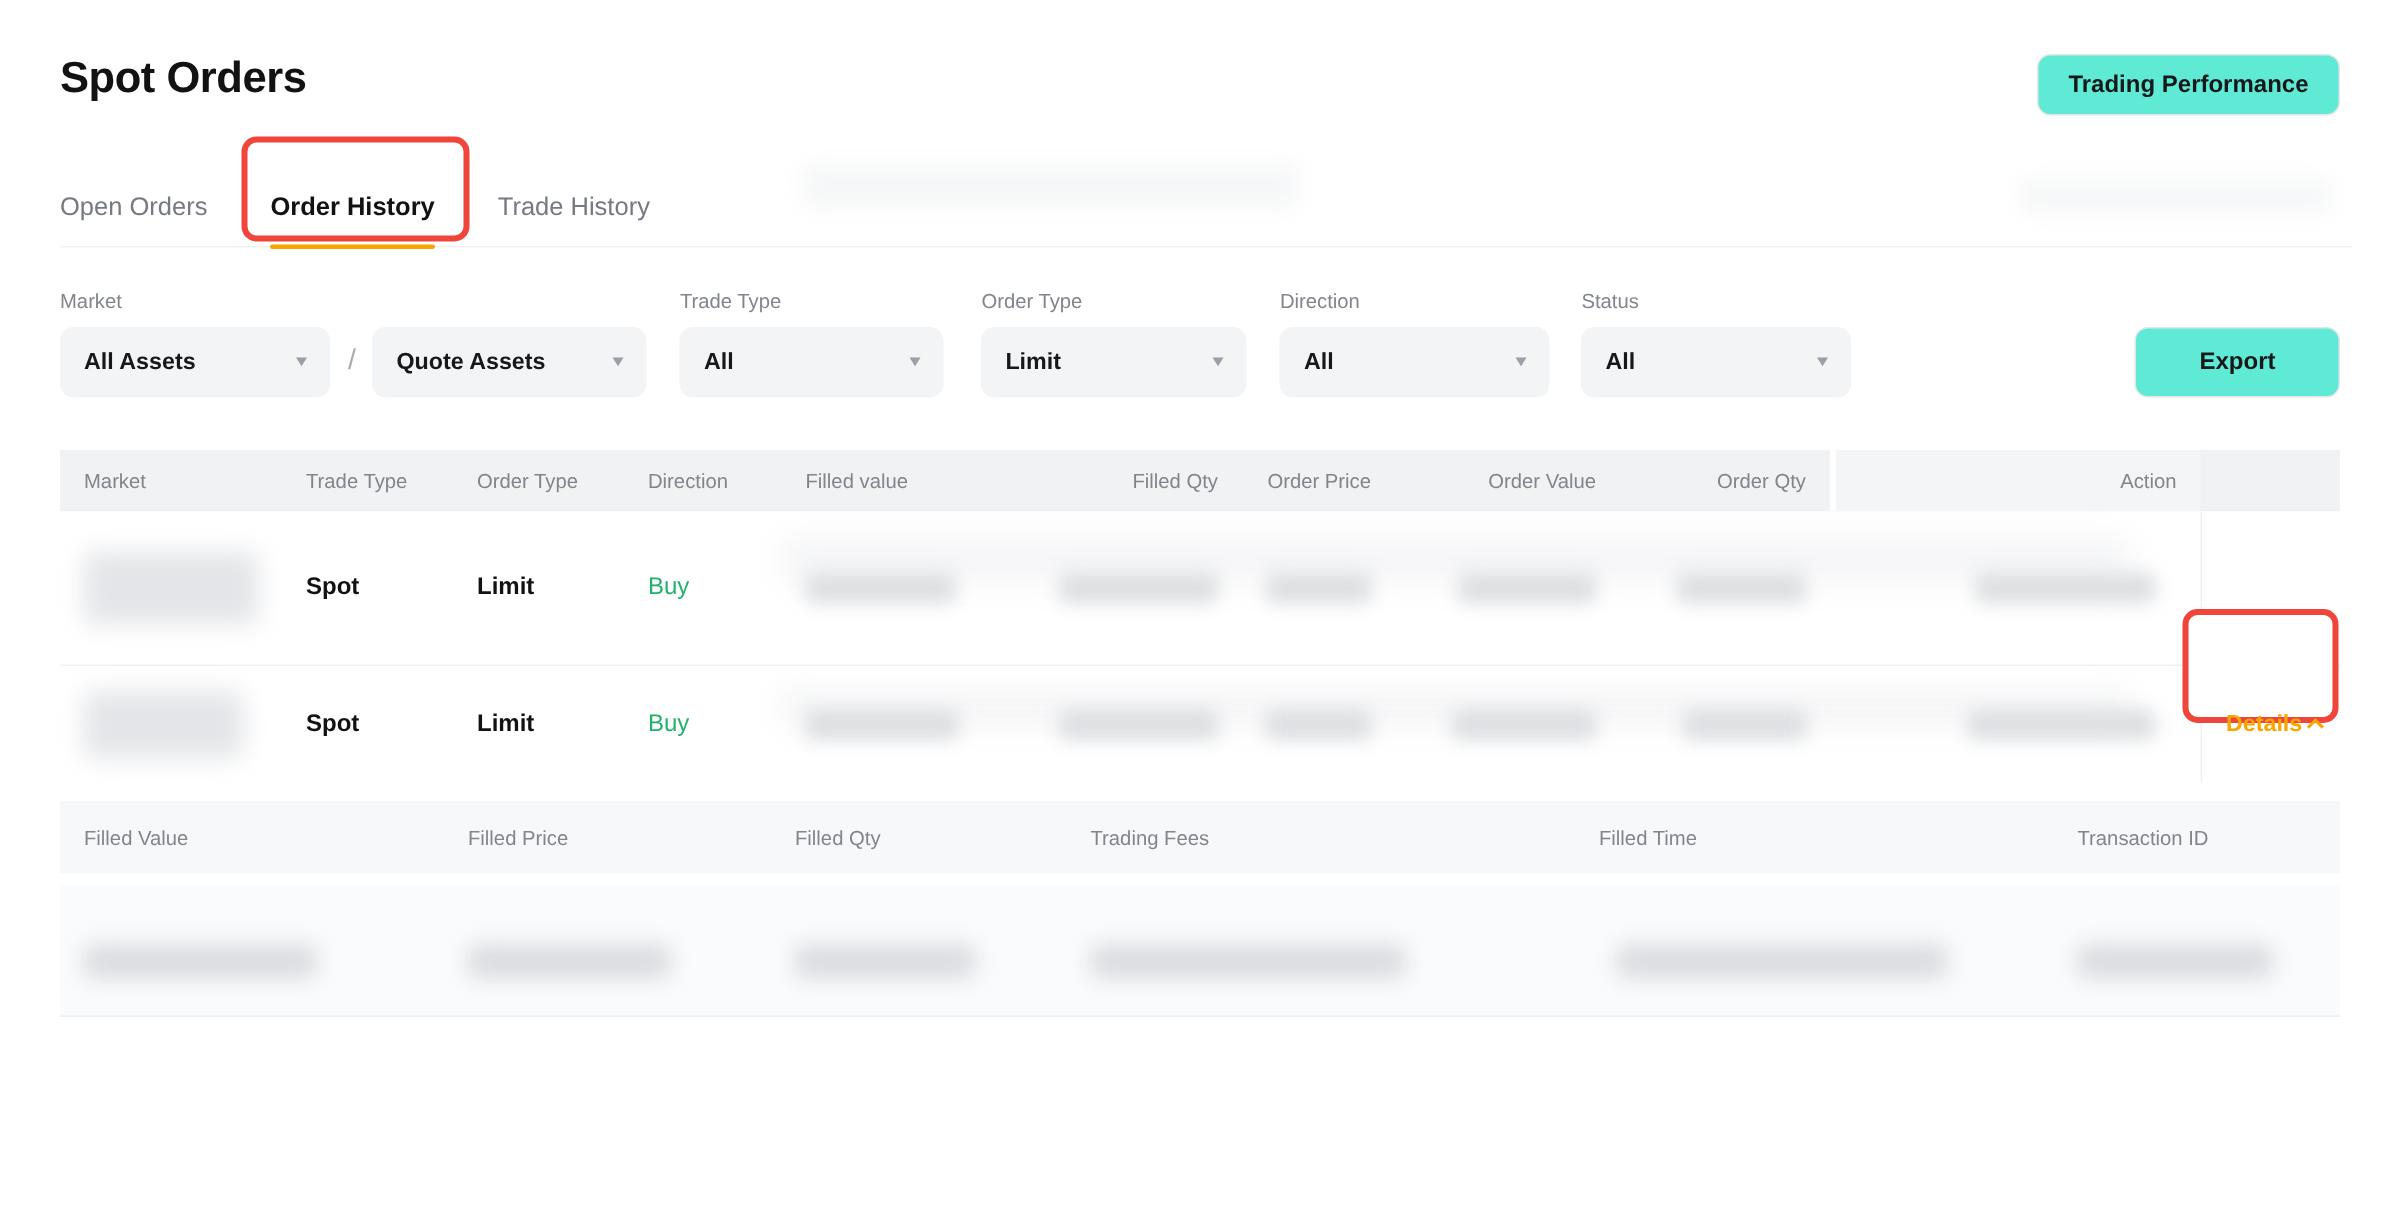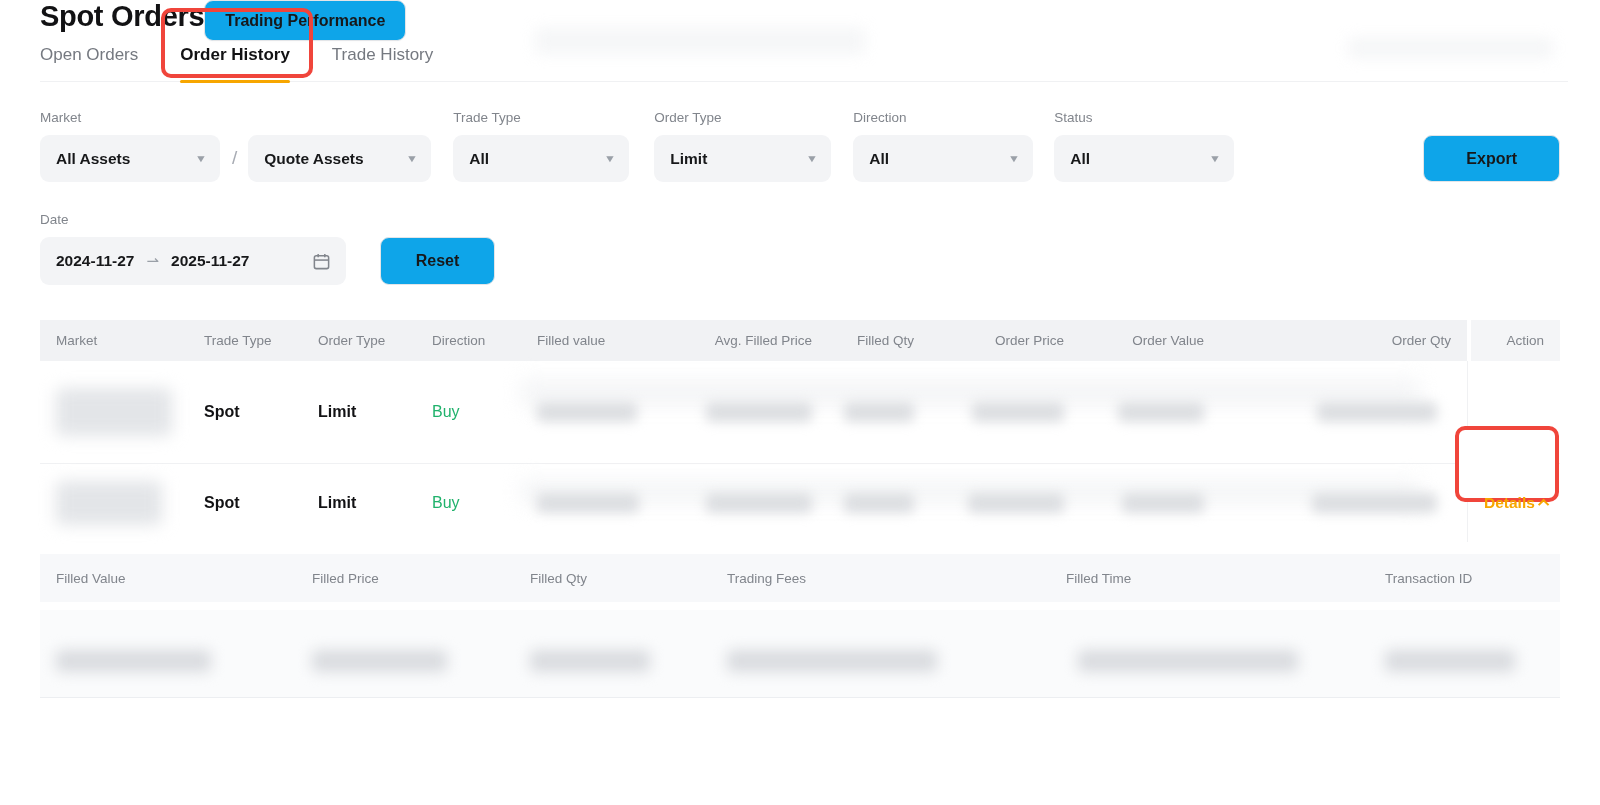--- a/index.html
+++ b/index.html
@@ -1,28 +1,28 @@
 <!DOCTYPE html>
 <html><head>
 <meta charset="utf-8">
 <style>
   * { margin:0; padding:0; box-sizing:border-box; }
   html,body { width:1600px; height:805px; background:#fff; overflow:hidden;
     font-family:"Liberation Sans", sans-serif; color:#121214; }
   .page { padding:0 40px; position:relative; width:1600px; height:805px; }
 
   
-  .topbar { display:flex; justify-content:flex-start; align-items:flex-start; }
+  .topbar { display:flex; justify-content:space-between; align-items:flex-start; padding-top:36px; }
   .page-title { font-size:29px; font-weight:700; letter-spacing:-.3px; }
-  .btn { background:#0ea5e9; border:1px solid #e3e5e8; border-radius:9px; font-weight:700;
+  .btn { background:#5eead4; border:1px solid #e3e5e8; border-radius:9px; font-weight:700;
          font-size:16px; color:#17181a; cursor:pointer; font-family:inherit; }
   .btn-trading { height:41px; padding:0 20px; box-shadow:0 1px 2px rgba(0,0,0,.02); }
 
   
-  .tabs { display:flex; align-items:flex-end; gap:42px; height:41px;
+  .tabs { display:flex; align-items:flex-end; gap:42px; margin-top:47px; height:41px;
           border-bottom:1px solid #f0f1f3; position:relative; margin-right:-8px; }
   .tab { font-size:17px; color:#757980; padding-bottom:16px; position:relative; cursor:pointer; }
   .tab.active { color:#121214; font-weight:700; }
   .tab-underline { position:absolute; left:0; right:0; bottom:-2px; height:3px;
                    border-radius:2px; background:#f7a600; }
   .annotation { position:absolute; border:4px solid #f0453b; border-radius:10px; pointer-events:none; }
   .annotation-tab { left:-19px; top:-37px; width:152px; height:70px; }
   .blur-patch { position:absolute; background:#eef0f2; filter:blur(7px); border-radius:4px; }
   .tab-blur-1 { left:495px; top:-14px; width:330px; height:28px; opacity:.55; }
   .tab-blur-2 { right:15px; top:-4px; width:205px; height:22px; opacity:.55; }
@@ -149,49 +149,29 @@
     <div class="fgroup gap21">
       <div class="flabel">Status</div>
       <div class="select w180">
         <span class="val">All</span>
         <span class="caret">▼</span>
       </div>
     </div>
     <button class="btn btn-export">Export</button>
   </div>
 
-  <div class="daterow">
-    <div class="fgroup">
-      <div class="flabel">Date</div>
-      <div class="date-input">
-        <span class="date-val">2024-11-27</span>
-        <span class="date-arrow">⇀</span>
-        <span class="date-val">2025-11-27</span>
-        <span class="cal-icon">
-          <svg width="19" height="19" viewBox="0 0 20 20" fill="none" stroke="currentColor" stroke-width="1.6">
-            <rect x="2.5" y="4" width="15" height="13.5" rx="2"></rect>
-            <line x1="2.5" y1="8.5" x2="17.5" y2="8.5"></line>
-            <line x1="6.5" y1="2" x2="6.5" y2="5.5"></line>
-            <line x1="13.5" y1="2" x2="13.5" y2="5.5"></line>
-          </svg>
-        </span>
-      </div>
-    </div>
-    <button class="btn btn-reset">Reset</button>
-  </div>
 
   <div class="table">
 
     <div class="main-grid thead">
       <div class="cell">Market</div>
       <div class="cell">Trade Type</div>
       <div class="cell">Order Type</div>
       <div class="cell">Direction</div>
       <div class="cell">Filled value</div>
-      <div class="cell right">Avg. Filled Price</div>
       <div class="cell right">Filled Qty</div>
       <div class="cell right">Order Price</div>
       <div class="cell right">Order Value</div>
       <div class="cell right">Order Qty</div>
       <div class="cell right action-col">Action</div>
     </div>
 
     <div class="main-grid trow trow1">
       <div class="band" style="top:18px; height:28px;"></div>
       <div class="cell">

